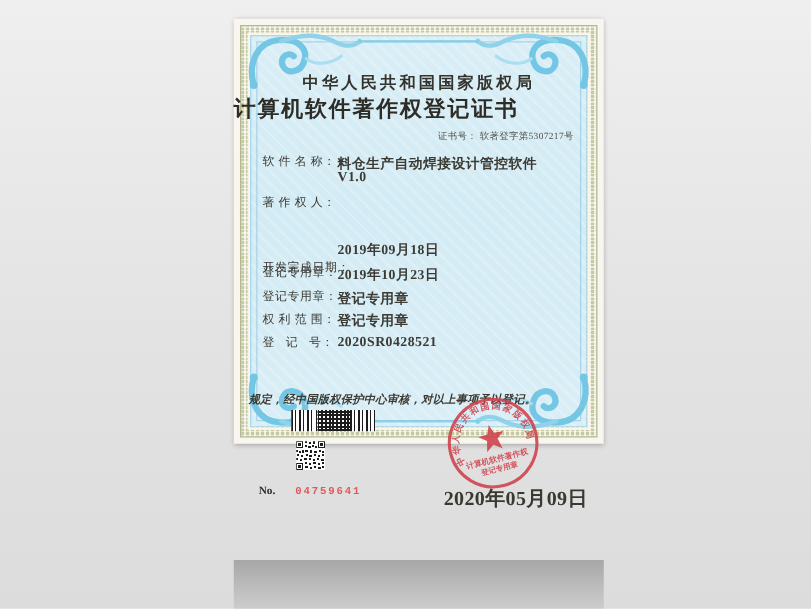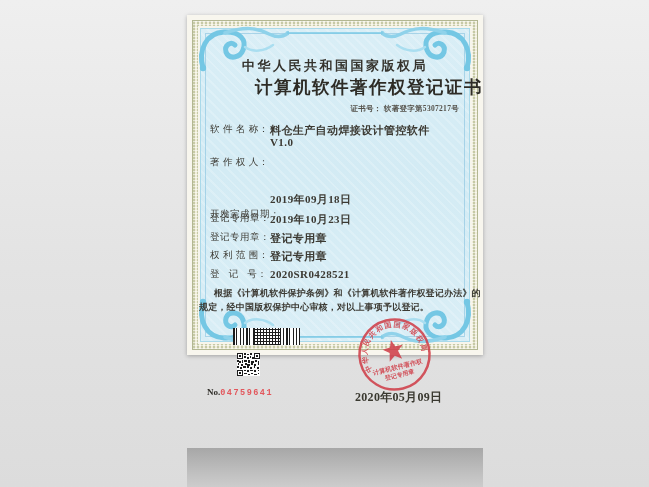--- a/index.html
+++ b/index.html
@@ -46,54 +46,54 @@
   .el-top { top:17px; } .el-bottom { bottom:17px; }
 
   
   .issuer {
     position:absolute; left:0; top:42px; width:100%;
     text-align:center; font-size:13px; font-weight:bold;
     letter-spacing:2.5px; color:#35332d;
   }
   .title {
     position:absolute; left:0; top:60px; width:100%;
-    text-align:right; font-size:17.5px; font-weight:bold;
+    text-align:left; font-size:17.5px; font-weight:bold;
     letter-spacing:1.5px; color:#2e2c26;
   }
   .certno {
     position:absolute; right:24px; top:89px;
-    font-size:7.5px; font-weight:bold; color:#54514a; letter-spacing:.3px;
+    font-size:7.5px; font-weight:normal; color:#54514a; letter-spacing:.3px;
   }
   .f-label {
     position:absolute; left:23px; white-space:pre;
     font-size:9.5px; font-weight:normal; color:#3c3a33; letter-spacing:.5px;
   }
   .f-value {
     position:absolute; left:83px; white-space:pre;
     font-size:11px; font-weight:bold; color:#3c3a33; letter-spacing:.4px;
   }
   .stmt {
     position:absolute; font-size:9px; font-weight:bold;
     color:#3c3a33; letter-spacing:.2px; white-space:pre;
   }
   .stmt1 { left:27px; top:272px; }
-  .stmt2 { left:12px; top:286px; }
+  .stmt2 { left:12px; top:298px;font-style:italic; }
 
   
   .barcode { position:absolute; left:46px; top:313px; width:67px; height:17px; display:flex; background:#fff; }
   .bc-stripes { flex:1; background:repeating-linear-gradient(90deg,#1c1c1c 0 1.5px,#fdfdfd 1.5px 3px,#1c1c1c 3px 4px,#fdfdfd 4px 6.5px); }
   .bc-matrix  { width:26px; background-image:
       repeating-linear-gradient(0deg,#1c1c1c 0 1.5px,rgba(0,0,0,0) 1.5px 3px),
       repeating-linear-gradient(90deg,#1c1c1c 0 1.5px,#fdfdfd 1.5px 3px); }
   .qr { position:absolute; left:50px; top:338px; width:23px; height:23px; }
   .serial { position:absolute; left:20px; top:372px; font-size:9px; font-weight:bold; color:#2f2d28; }
-  .serial .num { color:#e2575c; letter-spacing:1.5px; margin-left:0; font-family:"Liberation Mono", monospace; font-size:8.5px; }
-
-  
-  .issue-date { position:absolute; left:168px; top:374px; font-size:12px; font-weight:bold; color:#3a3930; letter-spacing:.3px; z-index:1; }
+  .serial .num { color:#e2575c; letter-spacing:1.5px; margin-left:16px; font-family:"Liberation Mono", monospace; font-size:8.5px; }
+
+  
+  .issue-date { position:absolute; left:168px; top:374px; font-size:16px; font-weight:bold; color:#3a3930; letter-spacing:.3px; z-index:1; }
   .seal { position:absolute; left:170px; top:302px; width:75px; height:75px; z-index:2; transform:rotate(-14deg); opacity:.88; }
 
   
   .reflection {
     position:absolute; left:187px; top:448px; width:296px; height:39px;
     background:linear-gradient(180deg,#a7a7a7 0%,#c2c2c2 70%,#cccccc 100%);
   }
 </style>
 </head>
 <body>
@@ -156,21 +156,20 @@
 
     <span class="f-label" style="top:216px">登记专用章：</span>
     <span class="f-value" style="top:216px">登记专用章</span>
 
     <span class="f-label" style="top:234px">权 利 范 围：</span>
     <span class="f-value" style="top:234px">登记专用章</span>
 
     <span class="f-label" style="top:253px">登   记   号：</span>
     <span class="f-value" style="top:253px">2020SR0428521</span>
 
-    <div class="stmt stmt1">根据《计算机软件保护条例》和《计算机软件著作权登记办法》的</div>
     <div class="stmt stmt2">规定，经中国版权保护中心审核，对以上事项予以登记。</div>
 
     <div class="barcode">
       <div class="bc-stripes"></div>
       <div class="bc-matrix"></div>
       <div class="bc-stripes"></div>
     </div>
 
     <svg class="qr" viewBox="0 0 29 29" shape-rendering="crispEdges">
       <rect width="29" height="29" fill="#fdfdfd"></rect>

